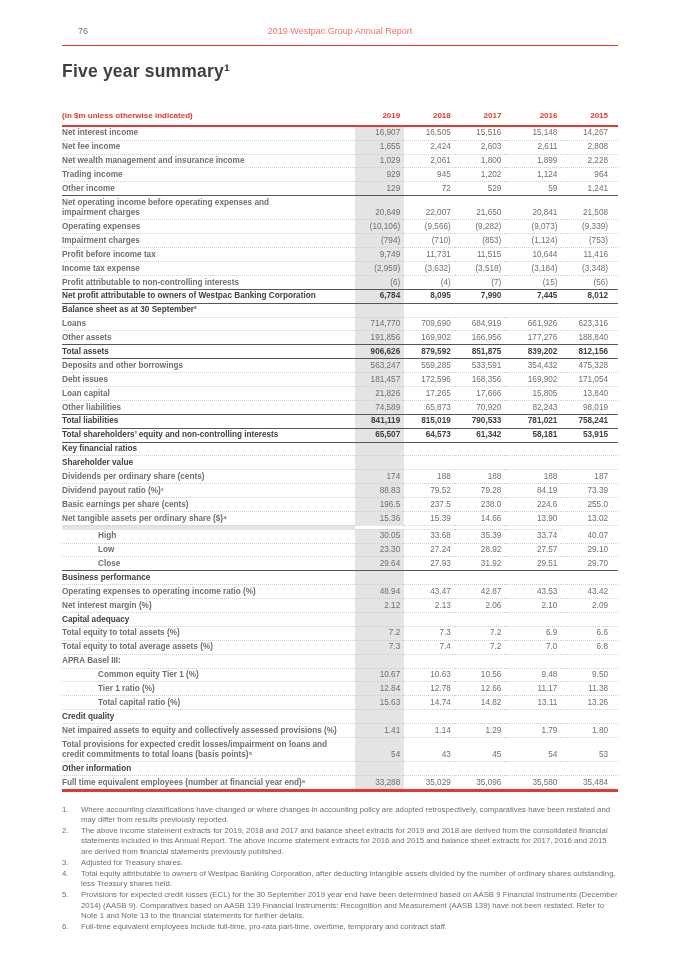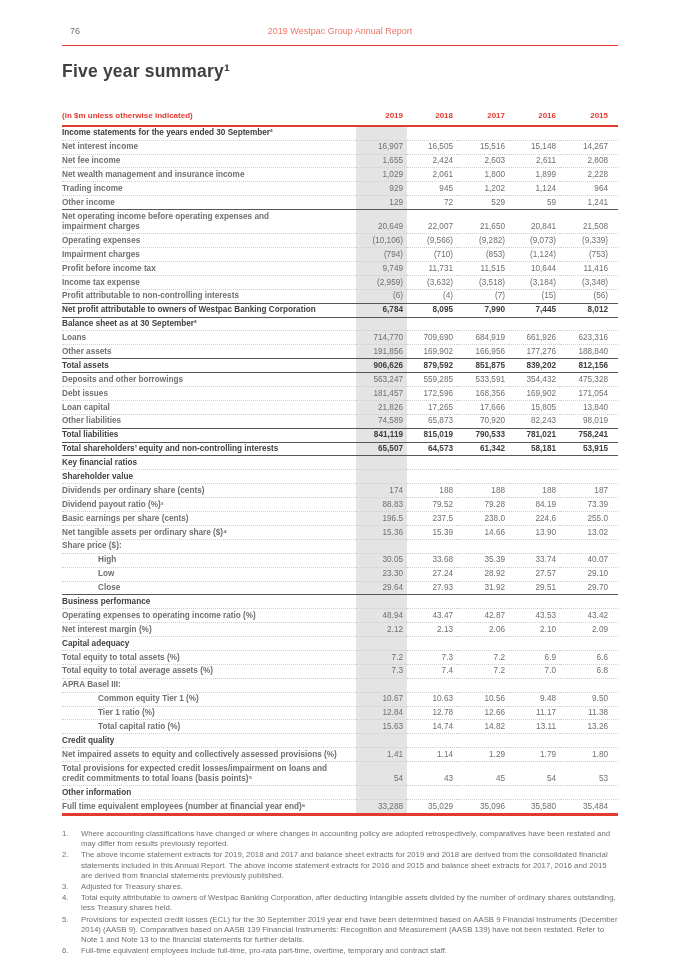--- a/index.html
+++ b/index.html
@@ -13,21 +13,21 @@
   }
   *{box-sizing:border-box;}
   html,body{margin:0;padding:0;}
   body{
     width:680px;height:962px;background:#ffffff;overflow:hidden;
     font-family:"Liberation Sans","DejaVu Sans",sans-serif;color:var(--gray);
   }
   .page{padding:24px 62px 0 62px;}
 
   .pghead{position:relative;border-bottom:1px solid var(--red);padding-bottom:10px;height:22px;}
-  .pgnum{position:absolute;left:8px;top:2px;font-size:9px;color:var(--gray);}
+  .pgnum{position:absolute;left:16px;top:2px;font-size:9px;color:var(--gray);}
   .pgtitle{display:block;text-align:center;font-size:9px;color:var(--hred);padding-top:2px;}
 
   h1.title{margin:15px 0 0 0;font-size:17.5px;font-weight:bold;color:var(--dark);letter-spacing:.2px;}
 
   .ftable{display:table;width:556px;border-collapse:collapse;margin-top:27px;}
   .row{display:table-row;}
   .cell{
     display:table-cell;vertical-align:bottom;
     font-size:8.2px;line-height:10.2px;
     padding:1.6px 0 1.1px 0;
@@ -73,30 +73,20 @@
   <div class="ftable" id="ftable">
     <div class="row head">
       <div class="cell lab">(in $m unless otherwise indicated)</div>
       <div class="cell val v0">2019</div>
       <div class="cell val v1">2018</div>
       <div class="cell val v2">2017</div>
       <div class="cell val v3">2016</div>
       <div class="cell val v4">2015</div>
     </div>
 
-  <div class="row section">
-        <div class="cell lab">
-          <div>Income statements for the years ended 30 September²</div>
-        </div>
-        <div class="cell val v0"></div>
-        <div class="cell val v1"></div>
-        <div class="cell val v2"></div>
-        <div class="cell val v3"></div>
-        <div class="cell val v4"></div>
-      </div>
       <div class="row data">
         <div class="cell lab">
           <div>Net interest income</div>
         </div>
         <div class="cell val v0">16,907</div>
         <div class="cell val v1">16,505</div>
         <div class="cell val v2">15,516</div>
         <div class="cell val v3">15,148</div>
         <div class="cell val v4">14,267</div>
       </div>
@@ -365,23 +355,20 @@
         <div class="cell lab">
           <div>Net tangible assets per ordinary share ($)⁴</div>
         </div>
         <div class="cell val v0">15.36</div>
         <div class="cell val v1">15.39</div>
         <div class="cell val v2">14.66</div>
         <div class="cell val v3">13.90</div>
         <div class="cell val v4">13.02</div>
       </div>
       <div class="row data">
-        <div class="cell lab">
-          <div>Share price ($):</div>
-        </div>
         <div class="cell val v0"></div>
         <div class="cell val v1"></div>
         <div class="cell val v2"></div>
         <div class="cell val v3"></div>
         <div class="cell val v4"></div>
       </div>
       <div class="row indent">
         <div class="cell lab">
           <div>High</div>
         </div>

